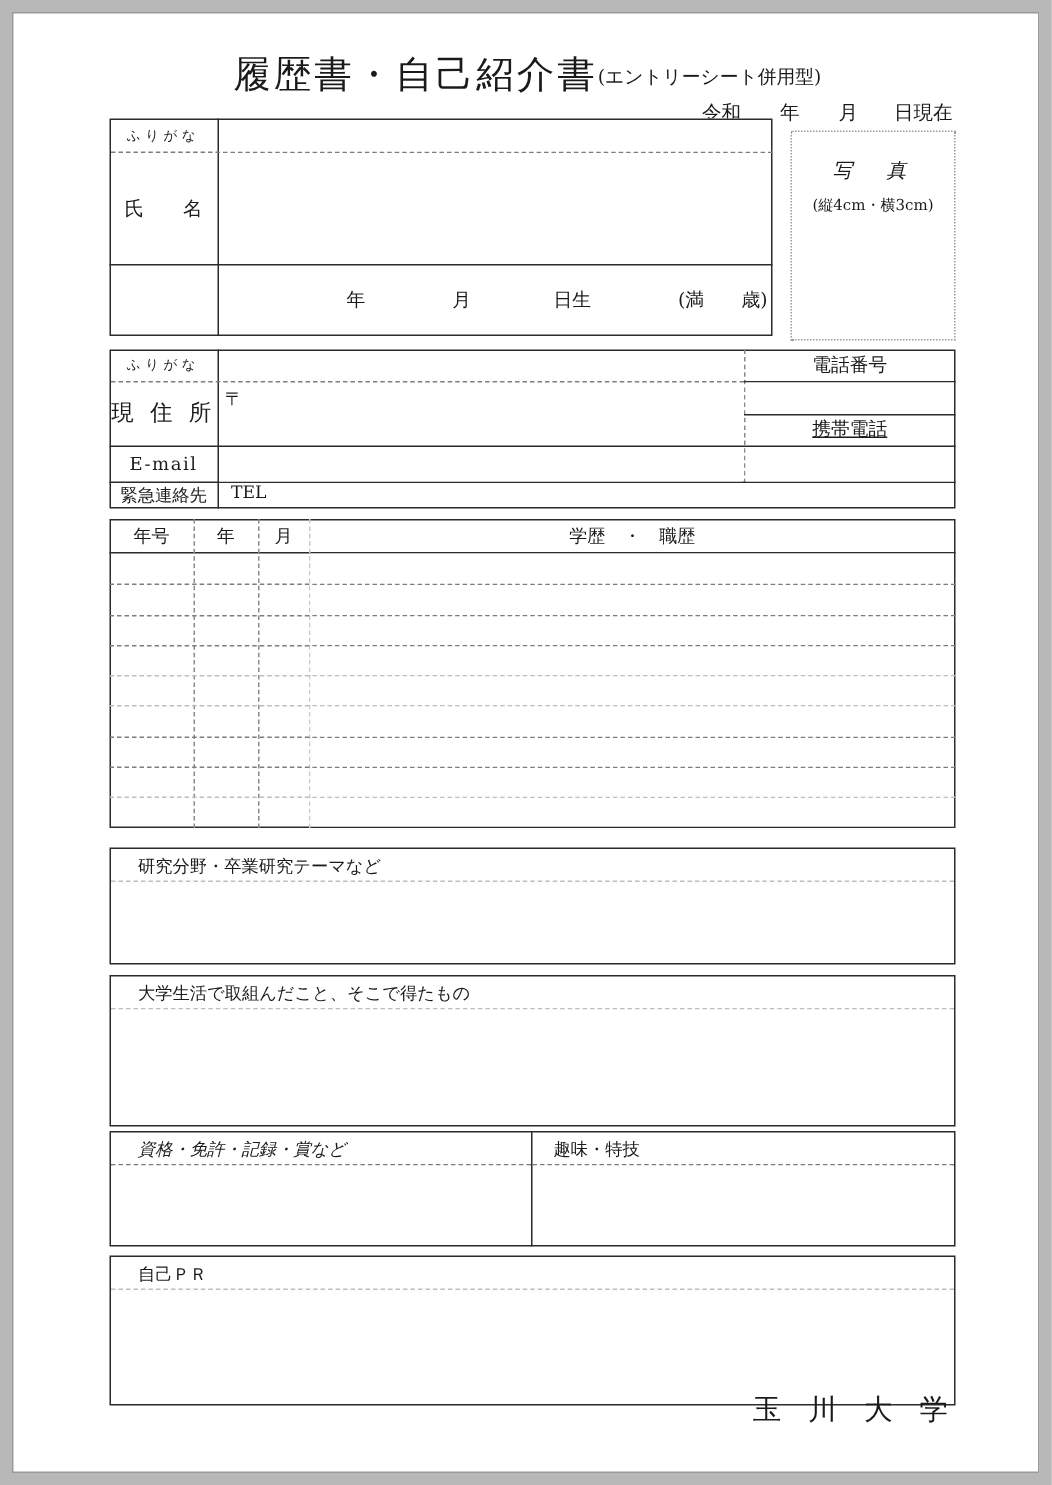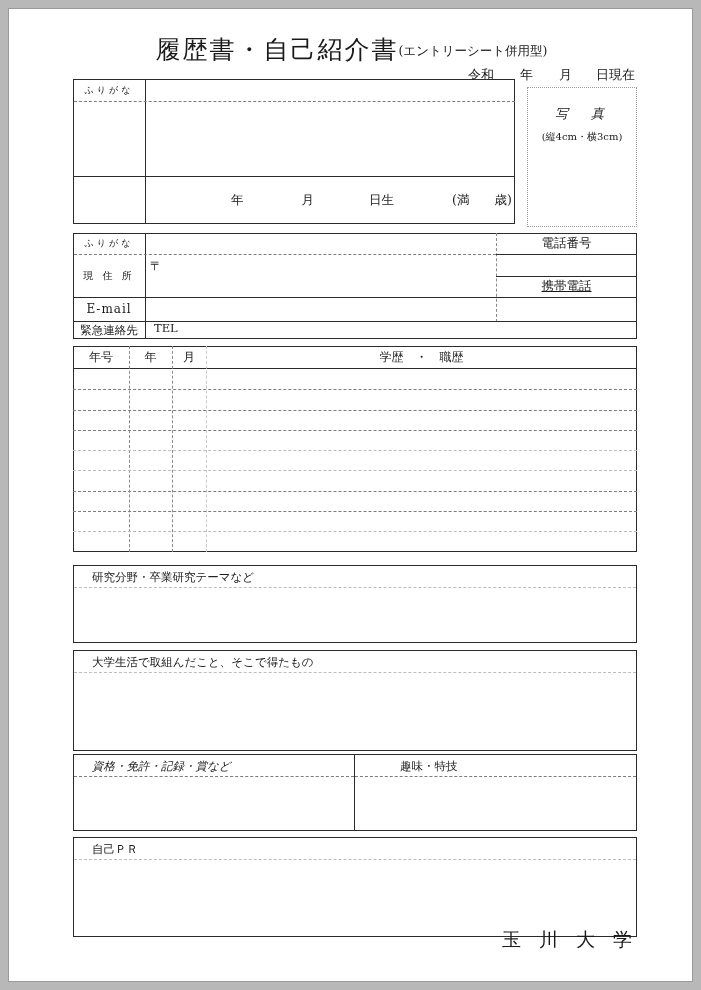--- a/index.html
+++ b/index.html
@@ -133,20 +133,21 @@
 
   <div class="box bsolid" style="left:64px; top:70px; width:442px; height:145px;"></div>
 
   <div class="vline-solid" style="left:136px; top:70px; height:145px;"></div>
 
   <div class="hline-dash" style="left:65px; top:92px; width:441px;"></div>
 
   <div class="hline-solid" style="left:64px; top:167px; width:442px;"></div>
 
   <div class="lbl ctr" style="left:64px; top:70px; width:72px; height:22px; font-size:9px; letter-spacing:3px; position:absolute;">ふりがな</div>
+  <div class="lbl ctr" style="left:64px; top:92px; width:72px; height:75px; position:absolute; font-size:13px;">氏　　名</div>
   <div class="box" style="left:137px; top:71px; width:368px; height:21px;"></div>
   <div class="box" style="left:137px; top:93px; width:368px; height:74px;"></div>
 
   <div class="lbl" style="left:137px; top:167px; width:368px; height:48px; position:absolute; display:flex; align-items:center;">
     <span style="display:inline-block; width:85px;"></span>
     <span>年</span>
     <span style="display:inline-block; width:58px;"></span>
     <span>月</span>
     <span style="display:inline-block; width:55px;"></span>
     <span>日生</span>
@@ -163,21 +164,21 @@
   <div class="hline-dash" style="left:65px; top:245px; width:422px;"></div>
 
   <div class="hline-solid" style="left:64px; top:288px; width:564px;"></div>
 
   <div class="hline-solid" style="left:64px; top:312px; width:564px;"></div>
 
   <div class="hline-solid" style="left:487px; top:245px; width:141px;"></div>
   <div class="hline-solid" style="left:487px; top:267px; width:141px;"></div>
 
   <div class="lbl ctr" style="left:64px; top:224px; width:72px; height:21px; position:absolute; font-size:9px; letter-spacing:3px;">ふりがな</div>
-  <div class="lbl ctr" style="left:64px; top:245px; width:72px; height:43px; position:absolute; font-size:10px; letter-spacing:3px;">現 住 所</div>
+  <div class="lbl ctr" style="left:64px; top:245px; width:72px; height:43px; position:absolute; font-size:15px; letter-spacing:3px;">現 住 所</div>
   <div class="box" style="left:137px; top:225px; width:349px; height:20px;"></div>
   <div class="lbl" style="left:141px; top:249px; width:345px; height:38px; position:absolute; font-size:12px;">
     <span>〒</span><span></span>
   </div>
 
   <div class="lbl ctr" style="left:487px; top:224px; width:141px; height:21px; position:absolute; font-size:12.5px;">電話番号</div>
   <div class="box" style="left:488px; top:246px; width:139px; height:21px;"></div>
   <div class="lbl ctr" style="left:487px; top:267px; width:141px; height:21px; position:absolute; font-size:12.5px;text-decoration:underline;">携帯電話</div>
   <div class="box" style="left:488px; top:289px; width:139px; height:23px;"></div>
 
@@ -230,21 +231,21 @@
   <div class="box bsolid" style="left:64px; top:641px; width:564px; height:101px;"></div>
   <div class="hline-dashL" style="left:65px; top:663px; width:562px;"></div>
   <div class="sec-title" style="left:83px; top:646px;">大学生活で取組んだこと、そこで得たもの</div>
   <div class="box" style="left:66px; top:664px; width:560px; height:76px;"></div>
 
   <div class="box bsolid" style="left:64px; top:745px; width:564px; height:77px;"></div>
   <div class="vline-solid" style="left:345px; top:745px; height:77px;"></div>
   <div class="hline-dash" style="left:65px; top:767px; width:280px;"></div>
   <div class="hline-dash" style="left:346px; top:767px; width:281px;"></div>
   <div class="sec-title" style="left:83px; top:750px;font-style:italic;">資格・免許・記録・賞など</div>
-  <div class="sec-title" style="left:360px; top:750px;margin-left:31px;">趣味・特技</div>
+  <div class="sec-title" style="left:360px; top:750px;">趣味・特技</div>
   <div class="box" style="left:66px; top:768px; width:278px; height:53px;"></div>
   <div class="box" style="left:347px; top:768px; width:279px; height:53px;"></div>
 
   <div class="box bsolid" style="left:64px; top:828px; width:564px; height:100px;"></div>
   <div class="hline-dashL" style="left:65px; top:850px; width:562px;"></div>
   <div class="sec-title" style="left:83px; top:833px;">自己ＰＲ</div>
   <div class="box" style="left:66px; top:851px; width:560px; height:75px;"></div>
 
   <div id="footer">玉 川 大 学</div>
 

